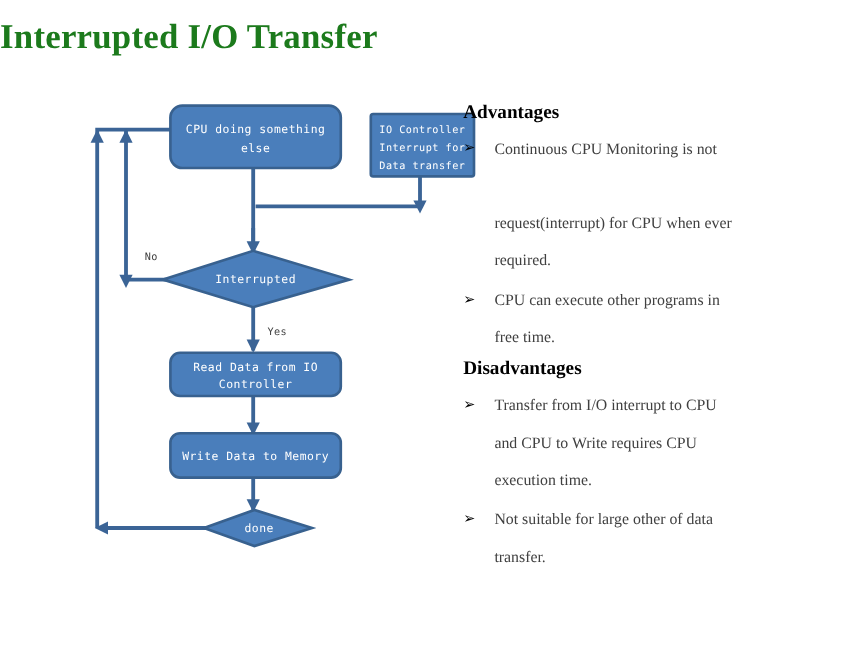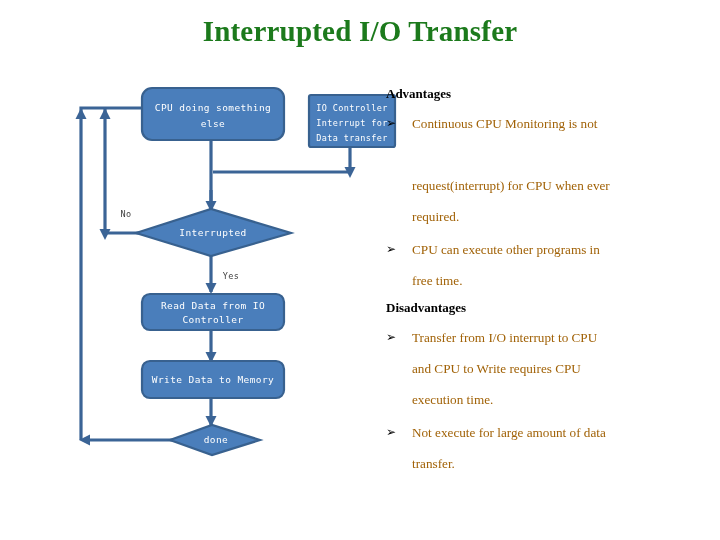--- a/index.html
+++ b/index.html
@@ -23,21 +23,21 @@
     height: 540px;
     background: #ffffff;
   }
 
   
   #slide-title {
     position: absolute;
     left: 0;
     top: 14px;
     width: 720px;
-    text-align: center;
+    text-align: left;
     font-family: "Liberation Serif", serif;
     font-weight: bold;
     font-size: 29px;
     line-height: 34px;
     color: #1c7a1c;
     letter-spacing: 0.2px;
     white-space: nowrap;
   }
 
   
@@ -74,21 +74,21 @@
   
   #text-panel {
     position: absolute;
     left: 386px;
     top: 84px;
     width: 300px;
   }
   .section-heading {
     font-family: "Liberation Serif", serif;
     font-weight: bold;
-    font-size: 13px;
+    font-size: 16px;
     color: #000000;
     line-height: 20px;
     margin: 0 0 4px 0;
   }
   .bullet-row {
     display: flex;
     align-items: flex-start;
     margin-bottom: 2px;
   }
   .bullet-marker {
@@ -97,21 +97,21 @@
     font-family: "DejaVu Sans", sans-serif;
     font-size: 12px;
     color: #000000;
     line-height: 31px;
     text-align: left;
   }
   .bullet-text {
     flex: 1 1 auto;
     font-family: "Liberation Serif", serif;
     font-size: 13.2px;
-    color: #a16207;
+    color: #404040;
     line-height: 31px;
     text-align: justify;
     text-justify: inter-word;
   }
 </style>
 </head>
 <body>
 
 <div id="slide">
 
@@ -238,20 +238,20 @@
       <span class="bullet-text">
         <span>Transfer  from I/O  interrupt  to  CPU</span><br>
         <span>and  CPU  to  Write  requires  CPU</span><br>
         <span>execution time.</span>
       </span>
     </div>
 
     <div class="bullet-row">
       <span class="bullet-marker">➢</span>
       <span class="bullet-text">
-        <span>Not  execute  for  large  amount  of  data</span><br>
+        <span>Not  suitable  for  large  other  of  data</span><br>
         <span>transfer.</span>
       </span>
     </div>
 
   </div>
 
 </div>
 
 </body></html>

